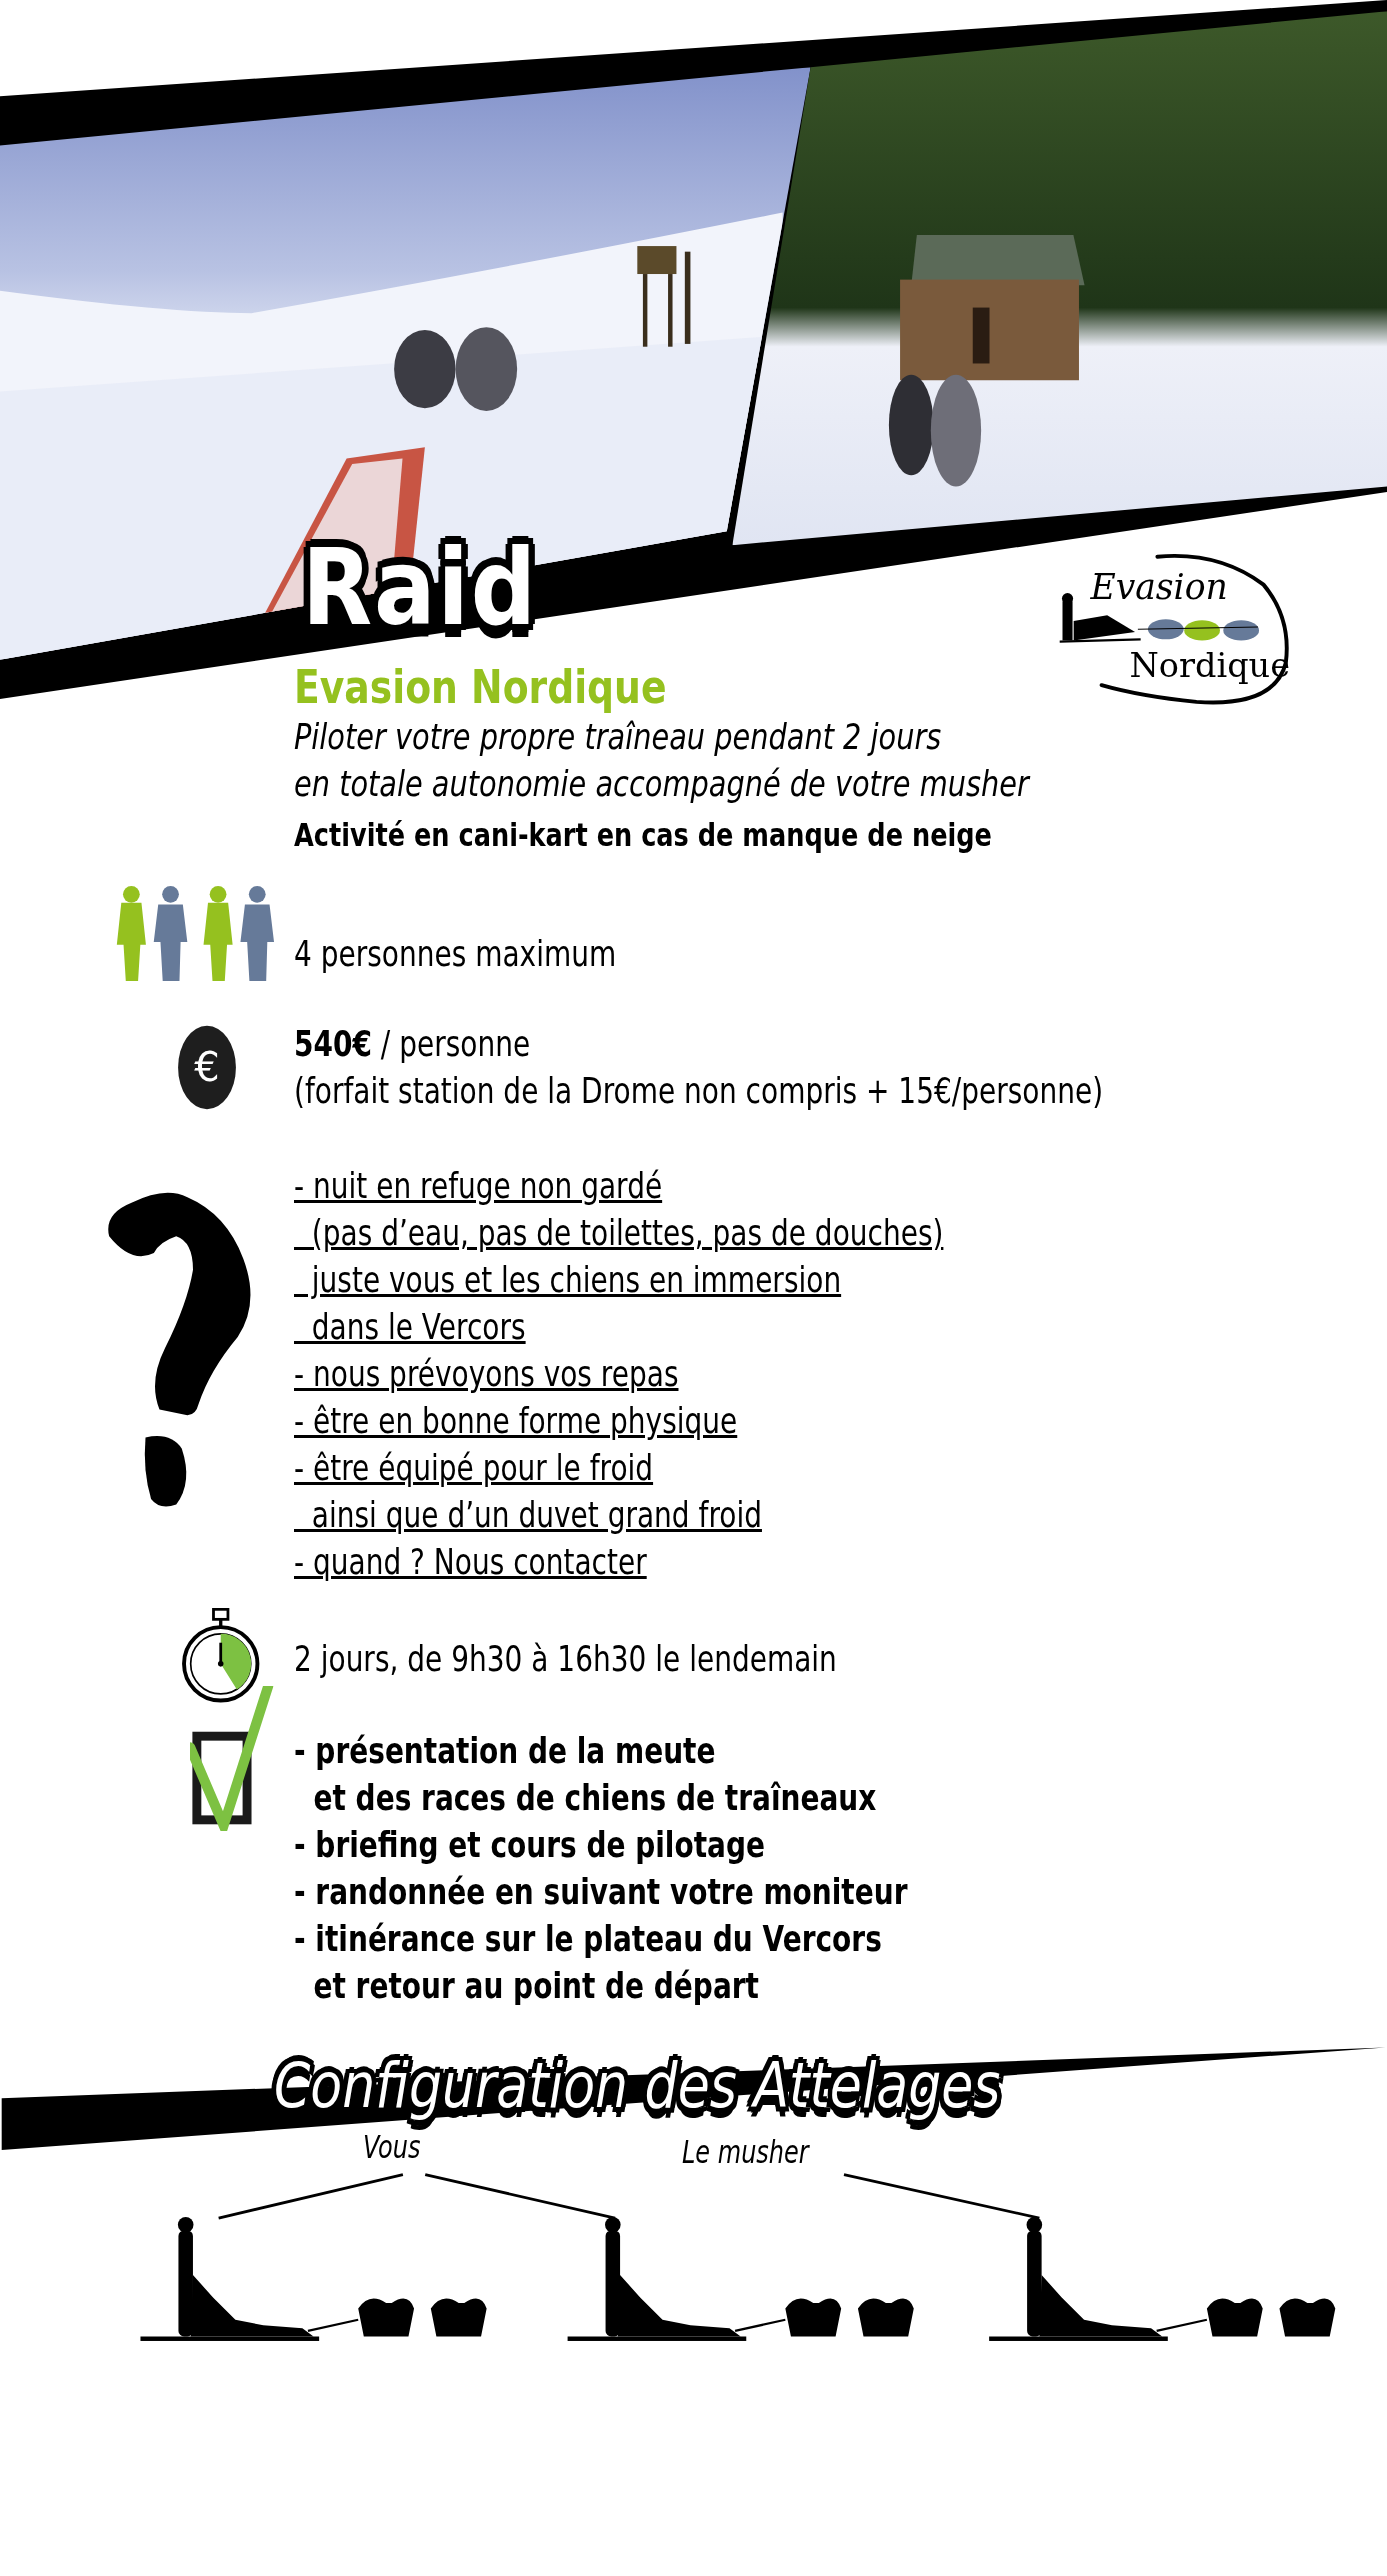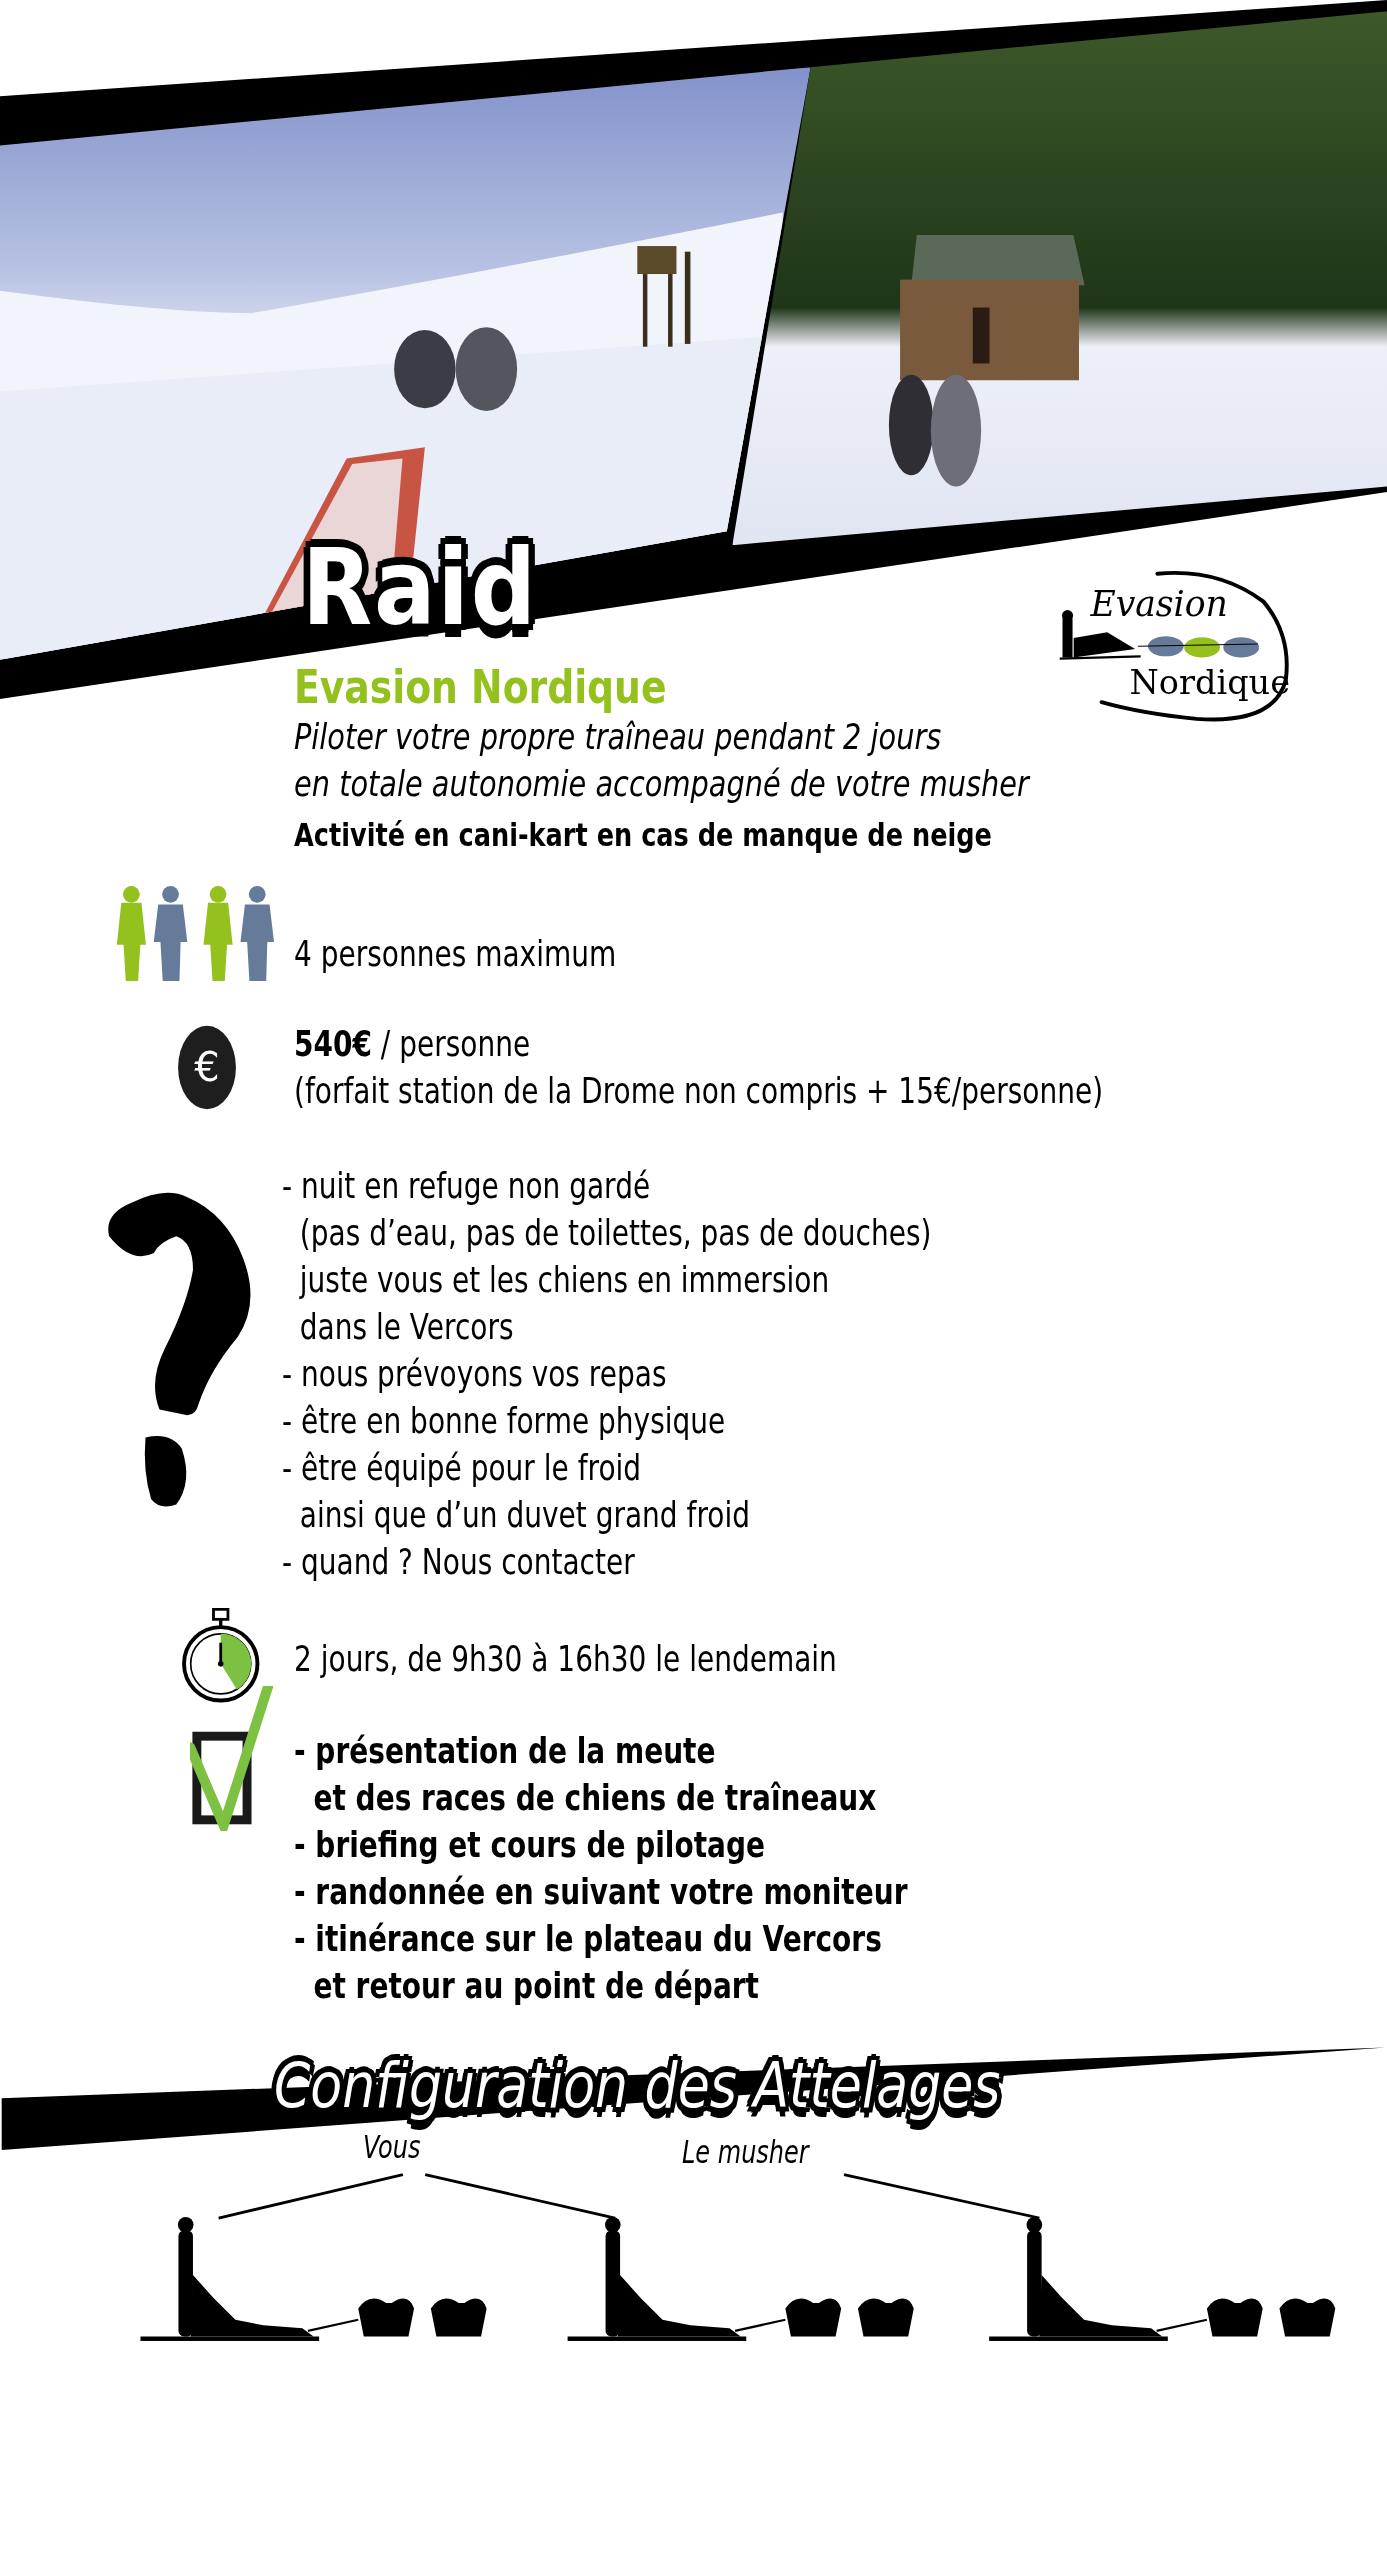--- a/index.html
+++ b/index.html
@@ -4,21 +4,21 @@
 <style>
   html,body{margin:0;padding:0;background:#fff;}
   body{width:1387px;height:2576px;position:relative;overflow:hidden;font-family:"DejaVu Sans",sans-serif;color:#000;}
   .abs{position:absolute;}
   svg{display:block;}
   
   #banner{left:0;top:0;width:1387px;height:699px;}
   #title-raid{left:302px;top:526px;font-size:106px;font-weight:bold;color:#fff;letter-spacing:2.2px;
     text-shadow:0 0 0 #000, 5.6px 5.6px 0 #000,-5.6px 5.6px 0 #000,5.6px -5.6px 0 #000,-5.6px -5.6px 0 #000,7.8px 0 0 #000,-7.8px 0 0 #000,0 7.8px 0 #000,0 -7.8px 0 #000,0 13.4px 0 #000;
     font-family:"DejaVu Sans",sans-serif; transform:scaleX(0.86);transform-origin:left top;}
-  #logo{left:1029px;top:551px;width:268px;height:185px;}
+  #logo{left:1029px;top:534px;width:268px;height:185px;}
   #subtitle{left:294px;top:660px;font-size:46px;font-weight:bold;color:#95C11F;transform:scaleX(0.82);transform-origin:left top;white-space:nowrap;}
   .desc{left:294px;font-size:36px;font-style:italic;white-space:nowrap;transform:scaleX(0.80);transform-origin:left top;}
   .desc-bold{left:294px;font-size:32px;font-weight:bold;white-space:nowrap;transform:scaleX(0.80);transform-origin:left top;}
   .body-line{font-size:35px;white-space:pre;transform:scaleX(0.80);transform-origin:left top;line-height:47px;}
   .price-line{font-size:35px;white-space:pre;transform:scaleX(0.80);transform-origin:left top;}
   #section-title{left:274px;top:2049px;font-size:62px;color:#fff;font-style:italic;white-space:nowrap;
     text-shadow:4.5px 4.5px 0 #000,-4.5px 4.5px 0 #000,4.5px -4.5px 0 #000,-4.5px -4.5px 0 #000,5.6px 0 0 #000,-5.6px 0 0 #000,0 5.6px 0 #000,0 -5.6px 0 #000,0 10px 0 #000;
     transform:scaleX(0.84);transform-origin:left top;font-family:"DejaVu Sans",sans-serif;}
   .label-small{font-size:32px;font-style:italic;white-space:nowrap;transform:scaleX(0.75);transform-origin:left top;}
 </style>
@@ -133,21 +133,21 @@
 </div>
 <div class="abs price-line" style="left:294px;top:1024px;"><span style="font-weight:bold">540€</span><span> / personne</span></div>
 <div class="abs price-line" style="left:294px;top:1071px;">(forfait station de la Drome non compris + 15€/personne)</div>
 
 <div class="abs" style="left:98px;top:1169px;width:190px;height:347px;">
   <svg width="190" height="347" viewBox="0 0 340 620">
     <path d="M20,120 Q10,80 60,60 Q120,30 160,50 Q230,80 260,160 Q290,240 250,300 Q200,360 180,420 Q175,440 160,440 L110,430 Q90,380 120,320 Q160,240 170,180 Q170,130 140,120 Q110,130 100,150 Q60,170 20,120 Z" fill="#000"></path>
     <path d="M85,480 Q130,470 150,500 Q170,560 140,600 Q110,610 95,590 Q80,540 85,480 Z" fill="#000"></path>
   </svg>
 </div>
-<div class="abs" style="left:282px;top:1163px;">
+<div class="abs" style="left:294px;top:1163px;text-decoration:underline;">
   <div class="body-line">- nuit en refuge non gardé</div>
   <div class="body-line">  (pas d’eau, pas de toilettes, pas de douches)</div>
   <div class="body-line">  juste vous et les chiens en immersion</div>
   <div class="body-line">  dans le Vercors</div>
   <div class="body-line">- nous prévoyons vos repas</div>
   <div class="body-line">- être en bonne forme physique</div>
   <div class="body-line">- être équipé pour le froid</div>
   <div class="body-line">  ainsi que d’un duvet grand froid</div>
   <div class="body-line">- quand ? Nous contacter</div>
 </div>

